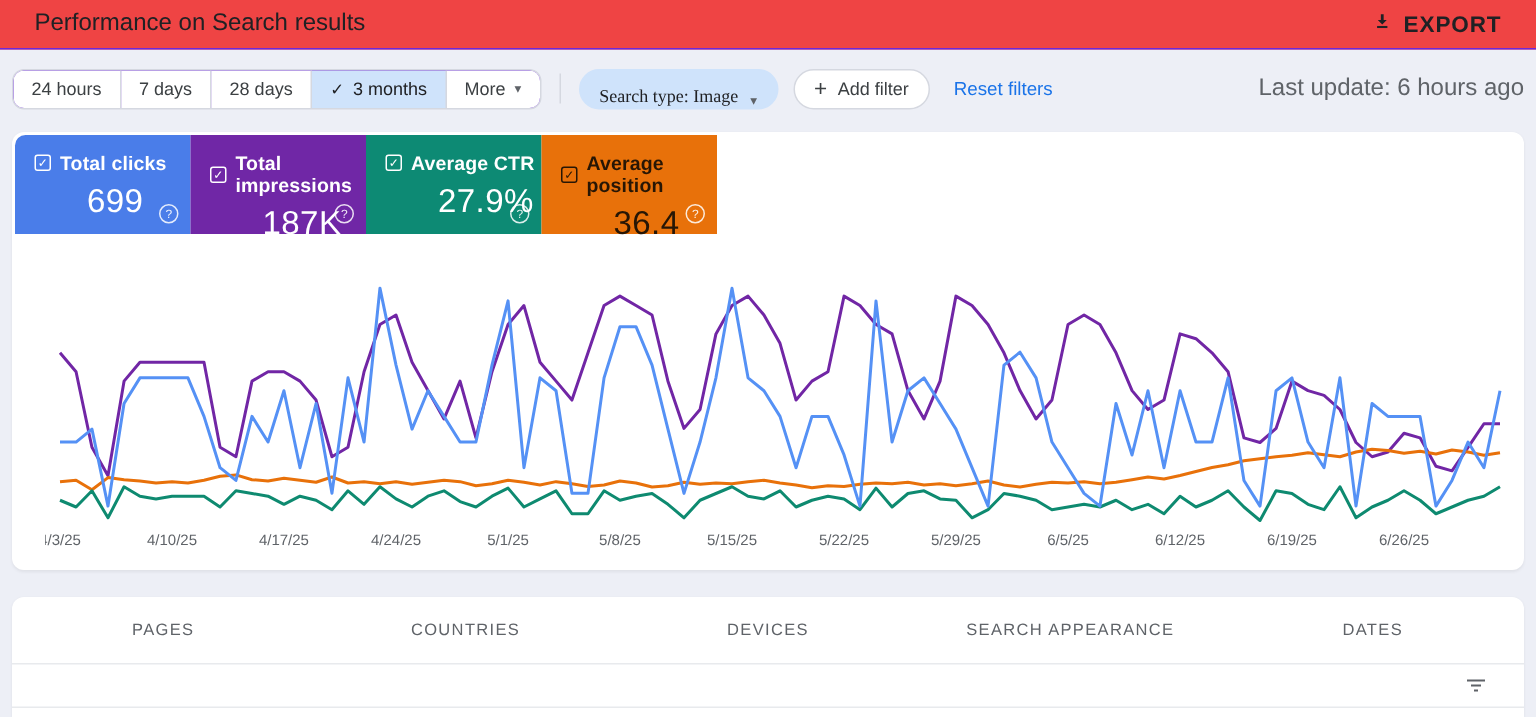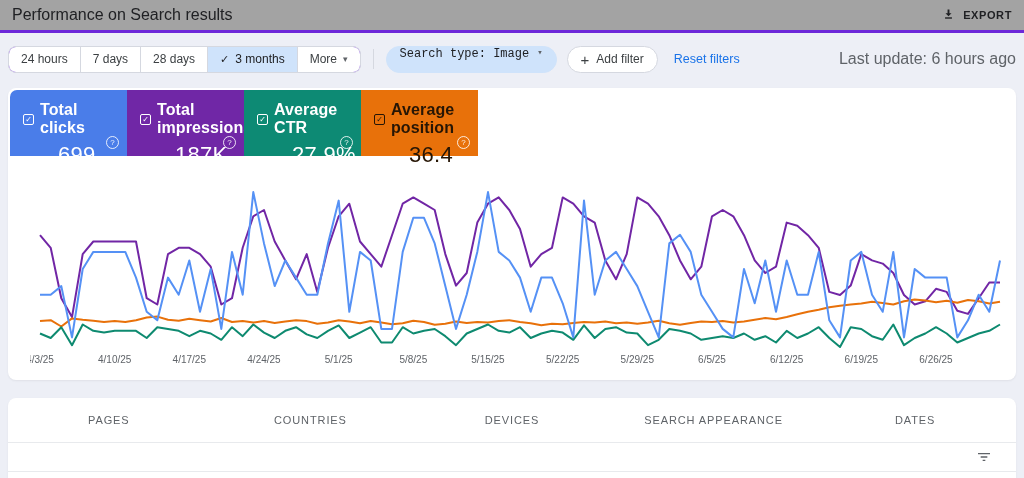--- a/index.html
+++ b/index.html
@@ -7,27 +7,27 @@
   body {
     font-family:"Liberation Sans", sans-serif;
     background:#edeff6;
     color:#202124;
     position:relative;
     overflow:hidden;
   }
   
   .title-row{
     position:absolute; top:0; left:0; right:0; height:33px;
-    background:#a3a3a3; border-bottom:3px solid #6d28d9;
-    display:flex; align-items:center; padding:0 12px;
+    background:#ef4444; border-bottom:1px solid #6d28d9;
+    display:flex; align-items:center; padding:0 23px;
   }
   .page-title{ font-size:16px; color:#202124; }
   .export-btn{
     margin-left:auto; display:flex; align-items:center; gap:7px;
-    font-size:11px; font-weight:700; letter-spacing:.6px; color:#202124;
+    font-size:15px; font-weight:700; letter-spacing:.6px; color:#202124;
     cursor:pointer; background:none; border:none; font-family:inherit;justify-content:center;
   }
   .export-btn svg{ fill:#202124; }
   
   .filter-row{
     position:absolute; top:45px; left:8px; right:8px; height:28px;
     display:flex; align-items:center;
   }
   .range-group{
     display:flex; background:#6d28d9; border:1px solid #d5d8e0; border-radius:8px;
@@ -38,23 +38,23 @@
     padding:0 12px; font-size:12px; color:#3c4043;
     border-right:1px solid #d5d8e0; cursor:pointer; white-space:nowrap;
     background:#fff; border-top:none;border-bottom:none;border-left:none; font-family:inherit;
   }
   .range-item:last-child{ border-right:none; }
   .range-item.selected{ background:#cfe3fb; color:#202124; }
   .range-check{ font-size:11px; color:#202124; }
   .caret{ font-size:9px; color:#5f6368; }
   .v-sep{ width:1px; height:20px; background:#d5d8e0; margin:0 12px; }
   .pill-blue{
-    display:flex; align-items:flex-start; gap:8px; height:27px;
+    display:flex; align-items:flex-end; gap:8px; height:27px;
     background:#cfe3fb; border:1px solid #cfe3fb; border-radius:14px;
-    padding:0 13px; font-size:12px; color:#202124; cursor:pointer; font-family:Liberation Mono, monospace;
+    padding:0 13px; font-size:12px; color:#202124; cursor:pointer; font-family:Liberation Serif, serif;
   }
   .pill-outline{
     display:flex; align-items:center; gap:7px; height:27px;
     background:#fff; border:1px solid #d5d8e0; border-radius:14px;
     padding:0 13px; font-size:12px; color:#3c4043; cursor:pointer;
     margin-left:10px; font-family:inherit;
   }
   .plus-glyph{ font-size:15px; line-height:1; color:#3c4043; }
   .reset-link{
     margin-left:16px; font-size:12.5px; font-weight:500; color:#1a73e8;
@@ -70,21 +70,21 @@
   .metric-card{
     width:117px; height:66px; position:relative; padding:11px 0 0 13px;
     color:#fff; cursor:pointer;
   }
   .metric-card:first-child{ border-top-left-radius:7px; }
   .card-top{ display:flex; align-items:center; gap:6px; }
   .card-check{
     width:11px; height:11px; border:1.5px solid currentColor; border-radius:2px;
     font-size:8px; line-height:10px; text-align:center; flex:0 0 auto;
   }
-  .card-label{ font-size:16px; font-weight:700; letter-spacing:.1px; }
+  .card-label{ font-size:13px; font-weight:700; letter-spacing:.1px; }
   .card-value{ font-size:22px; margin-top:5px; letter-spacing:.3px;margin-left:35px; }
   .card-q{
     position:absolute; right:8px; bottom:7px; width:13px; height:13px;
     border:1px solid rgba(255,255,255,.85); border-radius:50%;
     color:rgba(255,255,255,.9); font-size:8px; line-height:12px; text-align:center;
   }
   .chart-wrap{ position:absolute; left:22px; top:96px; }
   .chart-wrap svg{ display:block; }
   
   .table-card{

